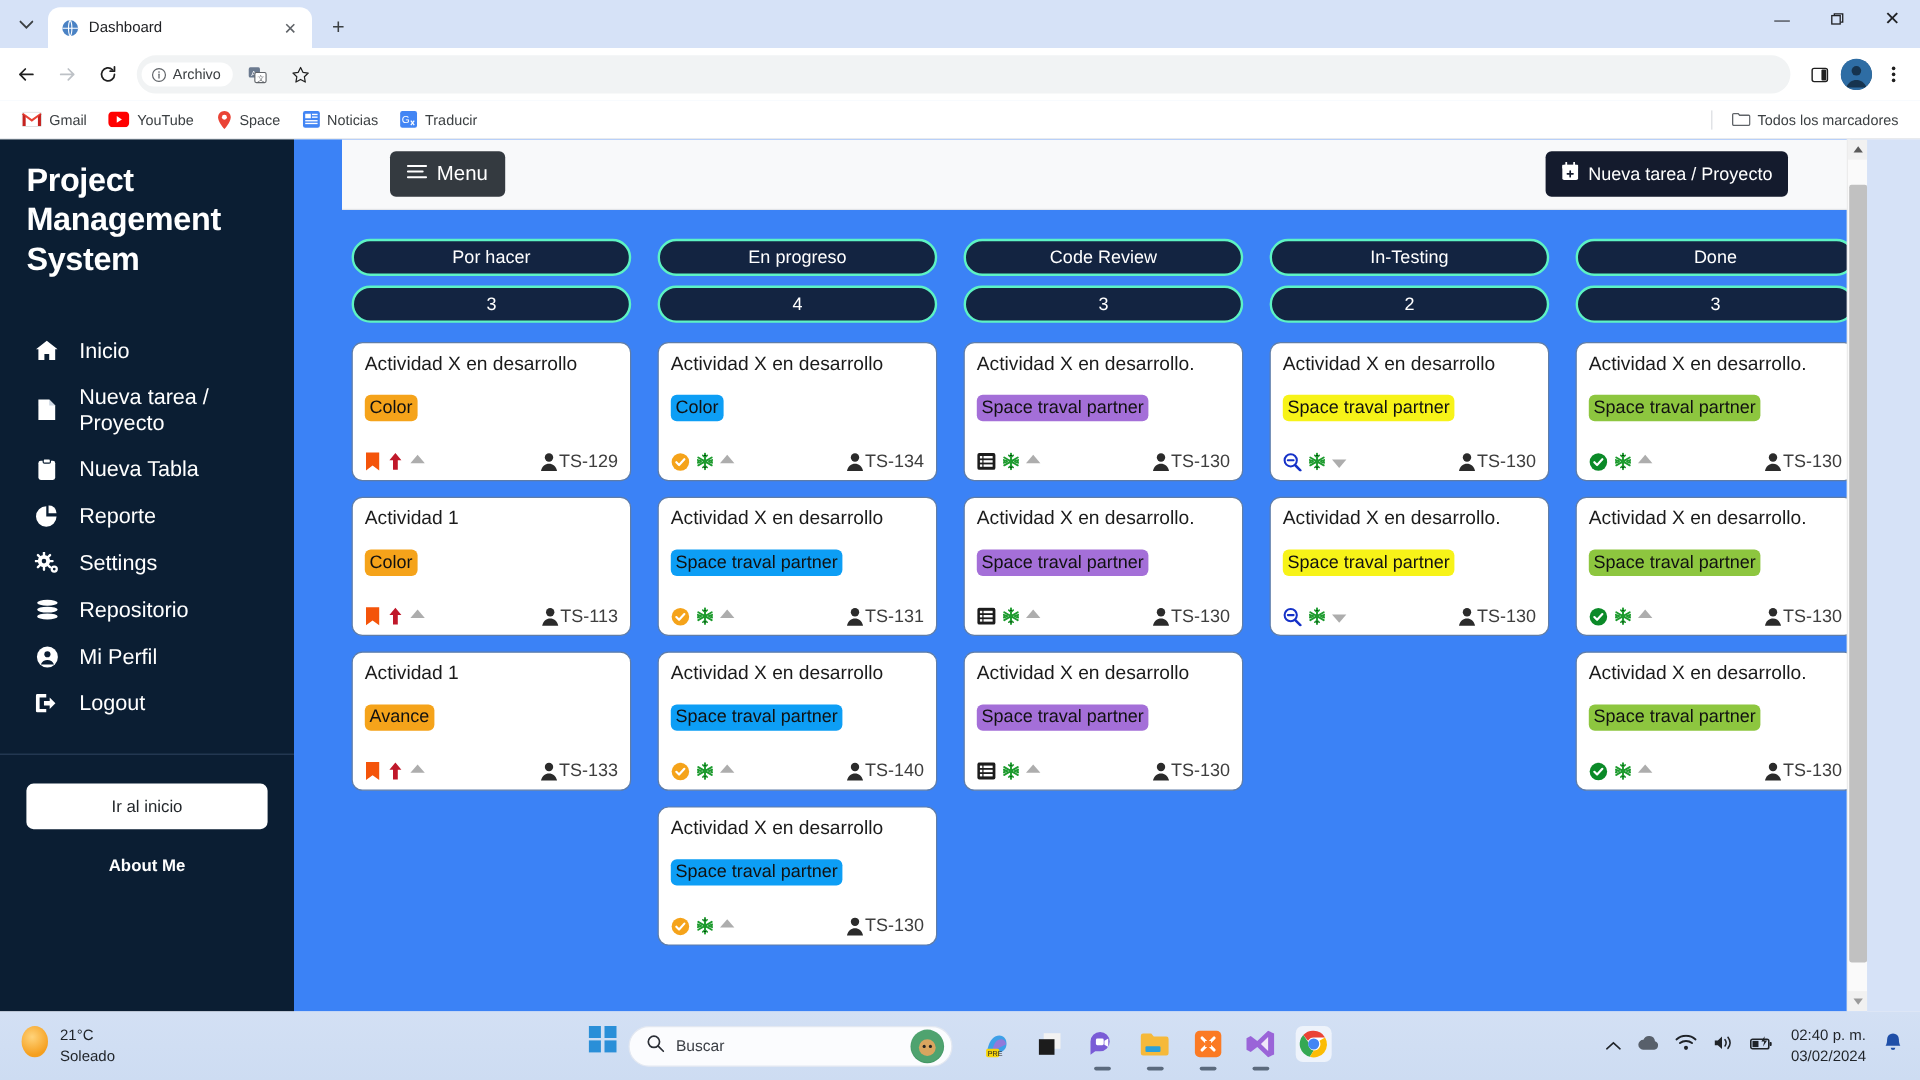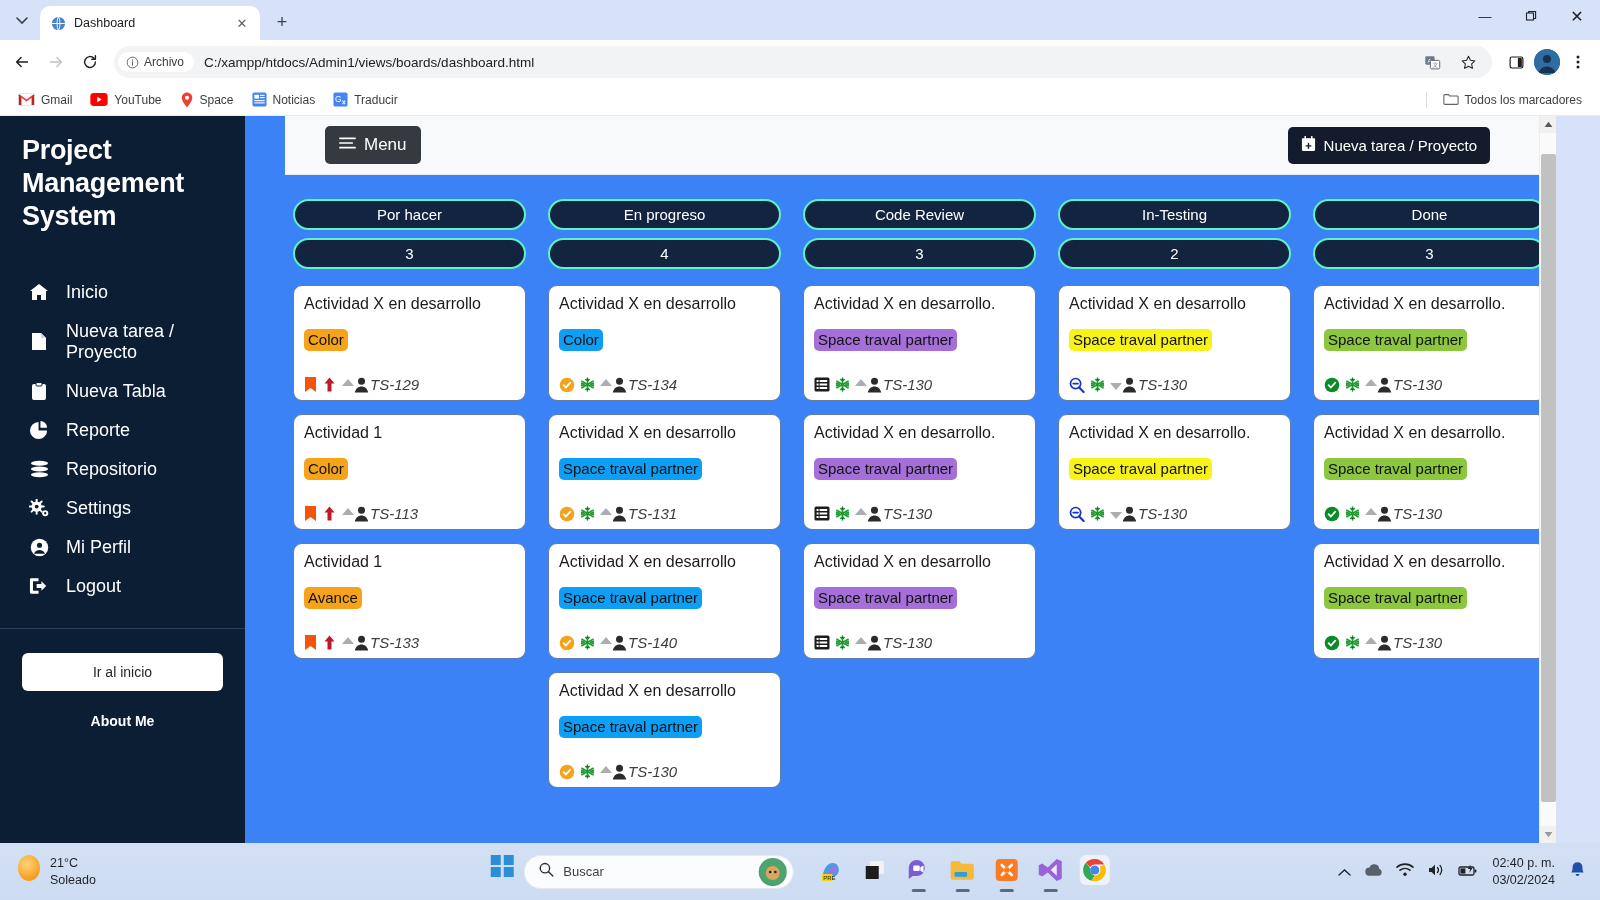--- a/index.html
+++ b/index.html
@@ -110,21 +110,21 @@
   .cards { display: flex; flex-direction: column; gap: 13px; margin-top: 16px; }
   .card {
     background: #fff; border: 1px solid #5f7da8; border-radius: 9px;
     padding: 8px 10px 7px 10px; min-height: 116px; display: flex; flex-direction: column;
   }
   .card-title { font-size: 16px; color: #1b1b1b; line-height: 1.2; }
   .tag {
     display: inline-block; align-self: flex-start; margin-top: 16px;
     border-radius: 5px; padding: 2px 4px; font-size: 15px; color: #111; line-height: 1.2;
   }
-  .card-foot { margin-top: auto; display: flex; align-items: center; padding-top: 12px; font-style: italic; }
+  .card-foot { margin-top: auto; display: flex; align-items: center; justify-content: space-between; padding-top: 12px; }
   .foot-icons { display: flex; align-items: center; gap: 5px; }
   .assignee { display: flex; align-items: center; gap: 1px; font-size: 15px; color: #3e3e3e; }
   .caret { width: 0; height: 0; border-left: 6px solid transparent; border-right: 6px solid transparent; }
   .caret.up { border-bottom: 7px solid #adadad; margin-bottom: 4px; }
   .caret.down { border-top: 7px solid #adadad; margin-top: 4px; }
 
   
   .pg-scroll { position: absolute; right: 0; top: 0; width: 17px; height: 727px; background: #fafafa; border-left: 1px solid #ececec; }
   .pg-scroll .arrow { height: 17px; display: flex; align-items: center; justify-content: center; background: #f1f1f1; }
   .pg-thumb { position: absolute; left: 1px; top: 38px; width: 15px; height: 648px; background: #c1c1c1; border-radius: 2px; }
@@ -208,21 +208,20 @@
     </div>
     <div class="omnibox">
       <span class="file-chip">
         <svg width="13" height="13" viewBox="0 0 16 16">
             <circle cx="8" cy="8" r="6.6" stroke="#5f6368" stroke-width="1.2" fill="none"></circle>
             <path d="M8 7.2v4" stroke="#5f6368" stroke-width="1.3" stroke-linecap="round"></path>
             <circle cx="8" cy="5" r="0.85" fill="#5f6368"></circle>
           </svg>
         <span>Archivo</span>
       </span>
-      <span class="omni-url">C:/xampp/htdocs/Admin1/views/boards/dashboard.html</span>
       <span class="omni-right">
         <span class="tb-btn">
           <svg width="17" height="17" viewBox="0 0 20 20">
               <rect x="1.5" y="2.5" width="11" height="10" rx="1.5" fill="#6b7a8f"></rect>
               <text x="4" y="10.5" font-size="7" fill="#fff" font-family="sans-serif">A</text>
               <rect x="7.5" y="7.5" width="11" height="10" rx="1.5" fill="#fff" stroke="#5f6368" stroke-width="1.1"></rect>
               <text x="10" y="15.5" font-size="7" fill="#5f6368" font-family="sans-serif">文</text>
             </svg>
         </span>
         <span class="tb-btn">
@@ -350,40 +349,40 @@
             <svg width="19" height="19" viewBox="0 0 20 20">
                 <path d="M9 1a9 9 0 1 0 9 9H9z" fill="#fff"></path>
                 <path d="M11 0v7h7a7 7 0 0 0-7-7z" fill="#fff"></path>
               </svg>
           </span>
           <span>Reporte</span>
         </div>
 
         <div class="nav-item">
           <span class="ico">
-            <svg width="19" height="18" viewBox="0 0 20 18">
-                <ellipse cx="10" cy="3" rx="9" ry="2.6" fill="#fff"></ellipse>
-                <ellipse cx="10" cy="9" rx="9" ry="2.6" fill="#fff"></ellipse>
-                <ellipse cx="10" cy="15" rx="9" ry="2.6" fill="#fff"></ellipse>
-              </svg>
-          </span>
-          <span>Repositorio</span>
-        </div>
-
-        <div class="nav-item">
-          <span class="ico">
             <svg width="21" height="19" viewBox="0 0 22 20">
                 <circle cx="8" cy="8" r="5.4" fill="#fff"></circle>
                 <circle cx="8" cy="8" r="2" fill="#0b1e33"></circle>
                 <path d="M8 0.5v3M8 12.5v3M0.5 8h3M12.5 8h3M2.7 2.7l2.1 2.1M11.2 11.2l2.1 2.1M13.3 2.7l-2.1 2.1M4.8 11.2l-2.1 2.1" stroke="#fff" stroke-width="2.1" stroke-linecap="round"></path>
                 <circle cx="17" cy="15" r="3.2" fill="#fff"></circle>
                 <circle cx="17" cy="15" r="1.2" fill="#0b1e33"></circle>
               </svg>
           </span>
           <span>Settings</span>
+        </div>
+
+        <div class="nav-item">
+          <span class="ico">
+            <svg width="19" height="18" viewBox="0 0 20 18">
+                <ellipse cx="10" cy="3" rx="9" ry="2.6" fill="#fff"></ellipse>
+                <ellipse cx="10" cy="9" rx="9" ry="2.6" fill="#fff"></ellipse>
+                <ellipse cx="10" cy="15" rx="9" ry="2.6" fill="#fff"></ellipse>
+              </svg>
+          </span>
+          <span>Repositorio</span>
         </div>
 
         <div class="nav-item">
           <span class="ico">
             <svg width="19" height="19" viewBox="0 0 20 20">
                 <circle cx="10" cy="10" r="9.2" fill="#fff"></circle>
                 <circle cx="10" cy="7.6" r="2.7" fill="#0b1e33"></circle>
                 <path d="M4.2 16.6c1.1-2.6 3.2-3.9 5.8-3.9s4.7 1.3 5.8 3.9z" fill="#0b1e33"></path>
               </svg>
           </span>

